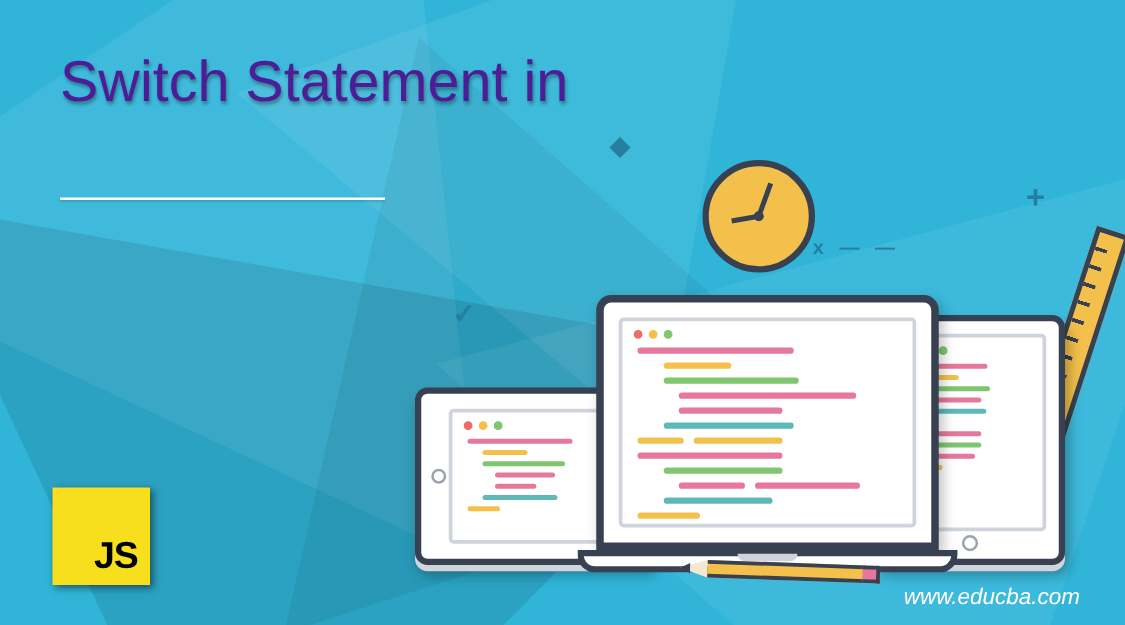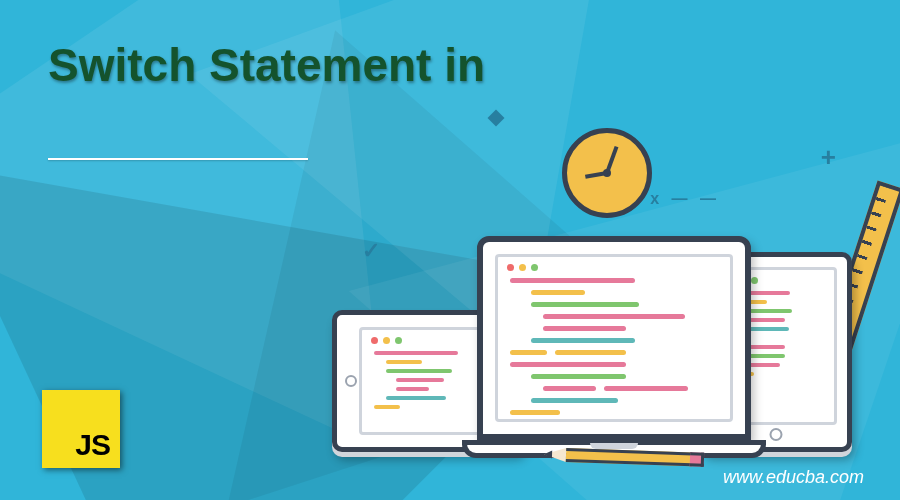--- a/index.html
+++ b/index.html
@@ -62,23 +62,23 @@
       right: 200px;
       border-left: 220px solid transparent;
       border-right: 220px solid transparent;
       border-bottom: 380px solid rgba(255,255,255,0.07);
       transform: rotate(40deg);
     }
     .title {
       position: absolute;
       top: 38px;
       left: 48px;
-      color: #14532d;
+      color: #4c1d95;
       font-size: 46px;
-      font-weight: 700;
+      font-weight: 400;
       line-height: 1.18;
       text-shadow: 1px 2px 3px rgba(0,0,0,0.35);
       padding-bottom: 14px;
     }
     .title-underline {
       position: absolute;
       left: 48px;
       top: 158px;
       width: 260px;
       height: 2px;

